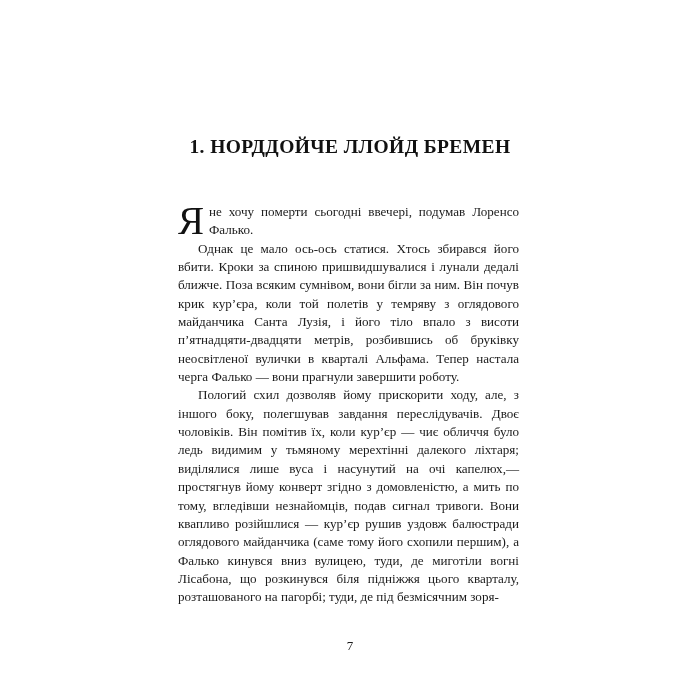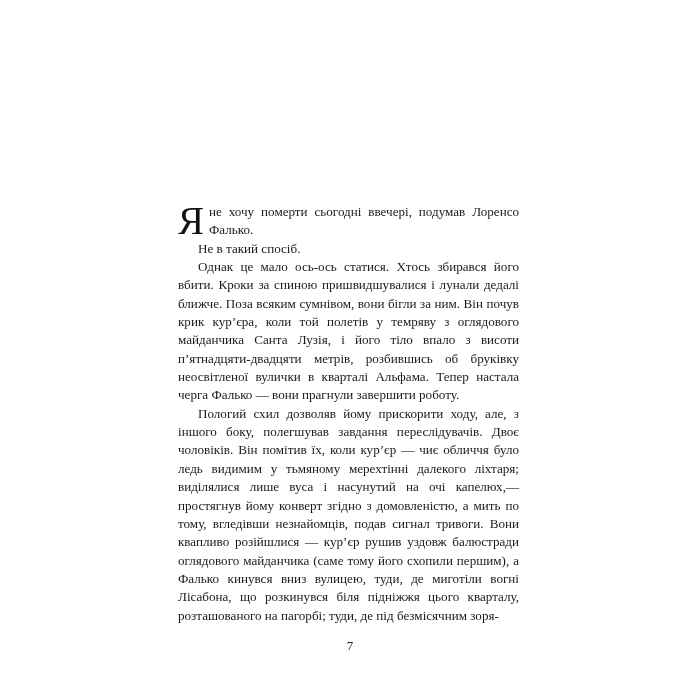--- a/index.html
+++ b/index.html
@@ -78,28 +78,28 @@
     text-align: center;
     font-size: 13px;
     color: #1a1a1a;
   }
 </style>
 </head>
 <body>
 
 <div class="page">
 
+  <div class="chapter-title">1. НОРДДОЙЧЕ ЛЛОЙД БРЕМЕН</div>
 
   <div class="text-block">
 
     <p class="dropcap-para">
       <span class="dropcap">Я</span><span>не хочу померти сьогодні ввечері, подумав Лоренсо Фалько.</span>
     </p>
 
-    <p class="para">Не в такий спосіб.</p>
 
     <p class="para">Однак це мало ось-ось статися. Хтось збирався його вбити. Кроки за спиною пришвидшувалися і лунали дедалі ближче. Поза всяким сумнівом, вони бігли за ним. Він почув крик кур’єра, коли той полетів у темряву з оглядового майданчика Санта Лузія, і його тіло впало з висоти п’ятнадцяти-двадцяти метрів, розбившись об бруківку неосвітленої вулички в кварталі Альфама. Тепер настала черга Фалько — вони прагнули завершити роботу.</p>
 
     <p class="para">Пологий схил дозволяв йому прискорити ходу, але, з іншого боку, полегшував завдання переслідувачів. Двоє чоловіків. Він помітив їх, коли кур’єр — чиє обличчя було ледь видимим у тьмяному мерехтінні далекого ліхтаря; виділялися лише вуса і насунутий на очі капелюх,— простягнув йому конверт згідно з домовленістю, а мить по тому, вгледівши незнайомців, подав сигнал тривоги. Вони квапливо розійшлися — кур’єр рушив уздовж балюстради оглядового майданчика (саме тому його схопили першим), а Фалько кинувся вниз вулицею, туди, де миготіли вогні Лісабона, що розкинувся біля підніжжя цього кварталу, розташованого на пагорбі; туди, де під безмісячним зоря-</p>
 
   </div>
 
   <div class="page-number">7</div>
 
 </div>

